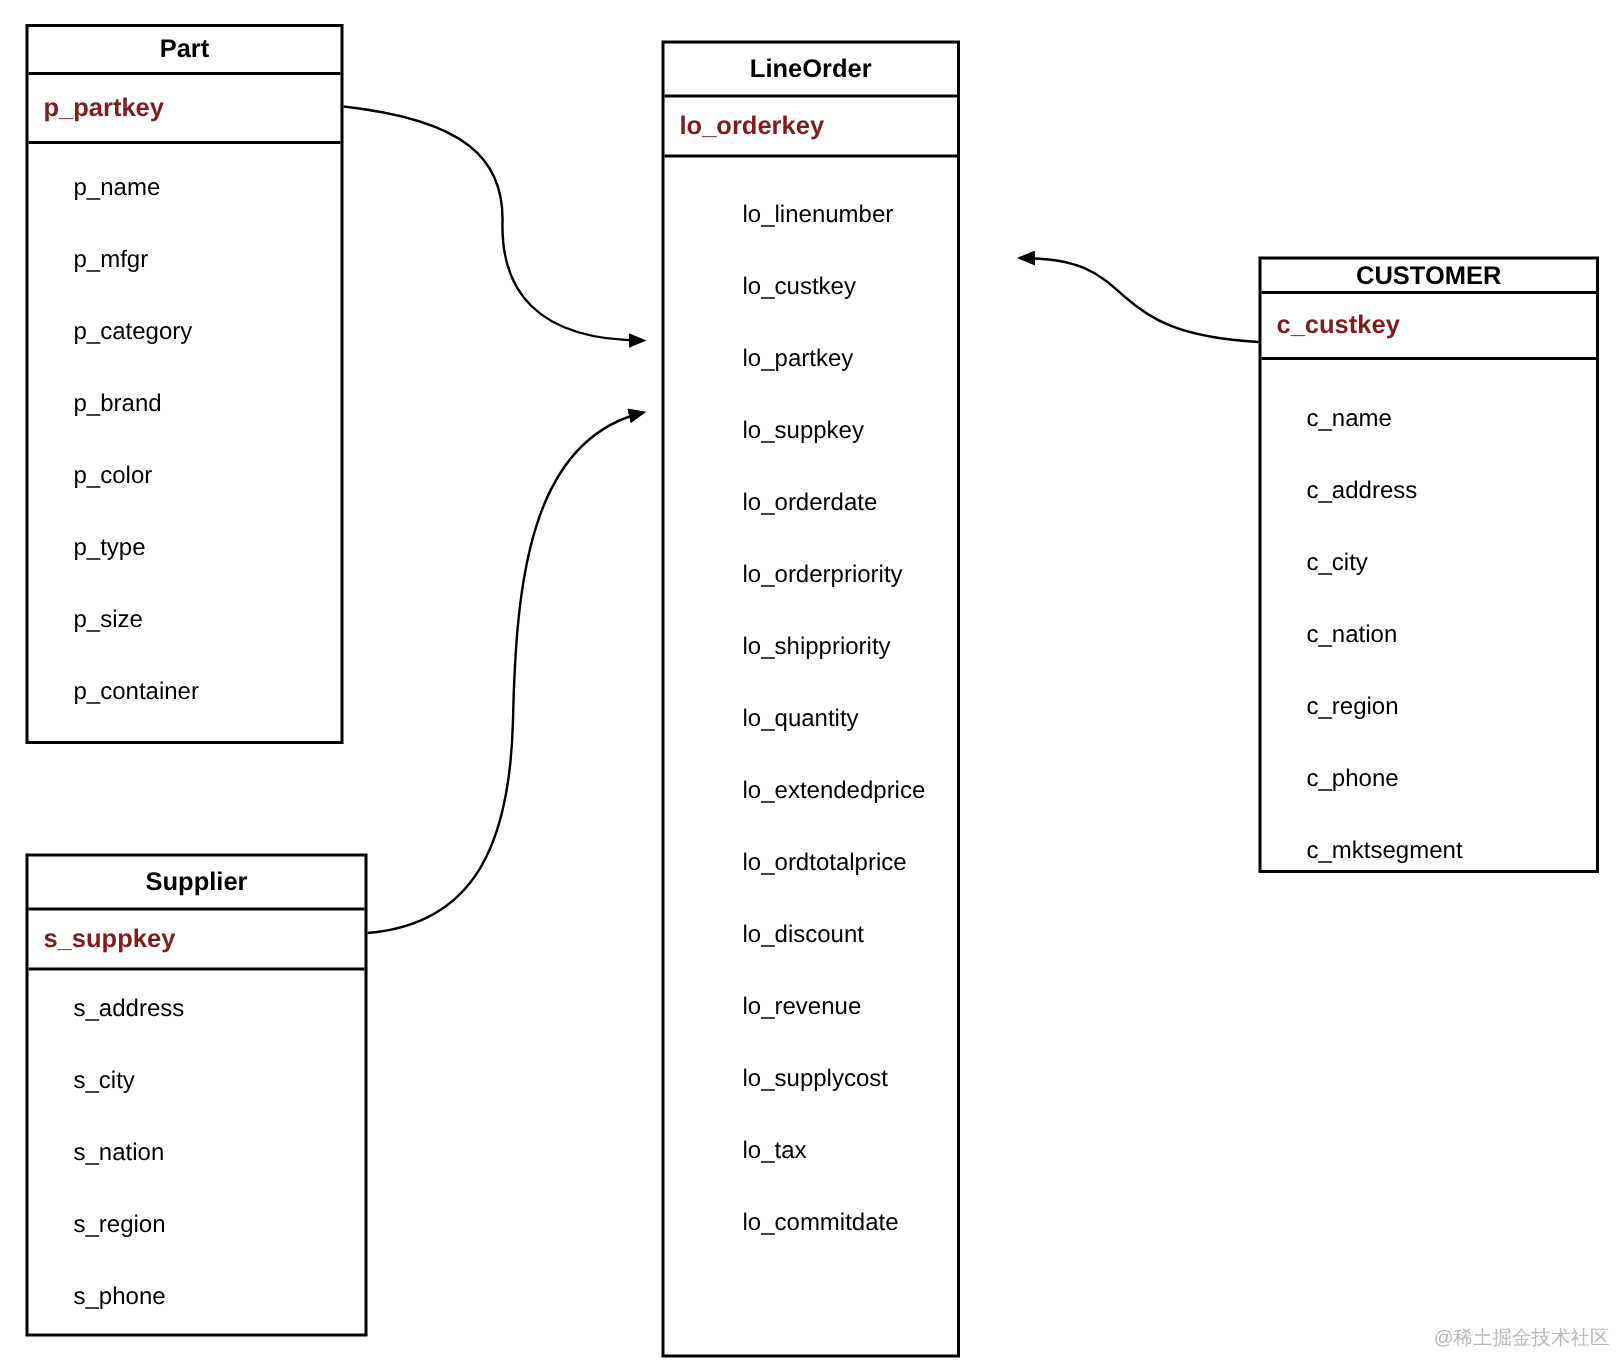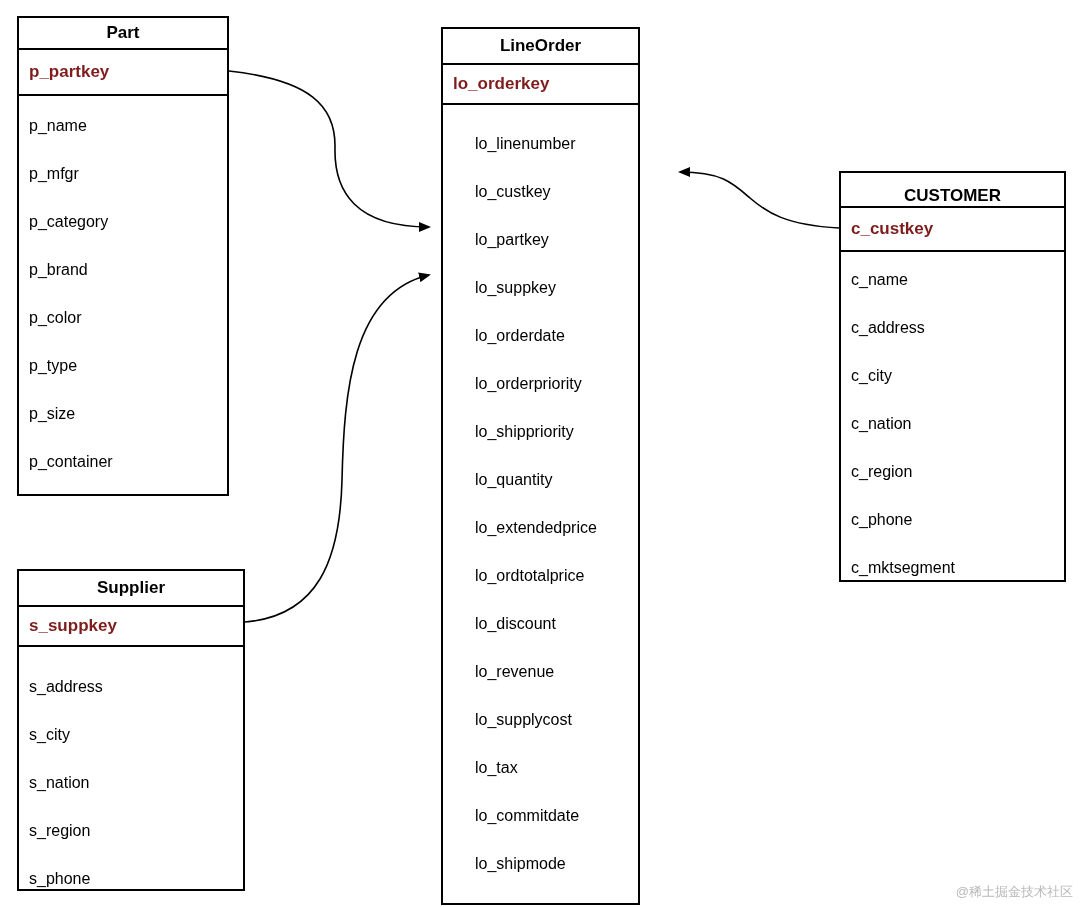--- a/index.html
+++ b/index.html
@@ -42,20 +42,21 @@
     font-size: 17px;
     color: #7f1d1d;
     padding-left: 10px;
     display: flex;
     align-items: center;
     flex: 0 0 auto;
   }
   .entity-fields {
     flex: 1 1 auto;
     overflow: hidden;
+    margin-left: 20px;
   }
   .field-row {
     height: 48px;
     font-size: 16px;
     color: #000000;
     padding-left: 10px;
     display: flex;
     align-items: center;
   }
   
@@ -65,26 +66,26 @@
   .t-part      .entity-fields { padding-top: 6px; }
 
   .t-lineorder { left: 441px; top: 27px;  width: 199px; height: 878px; }
   .t-lineorder .entity-title { height: 36px; }
   .t-lineorder .entity-pk    { height: 40px; }
   .t-lineorder .entity-fields { padding-top: 15px; padding-left: 22px; }
 
   .t-supplier  { left: 17px;  top: 569px; width: 228px; height: 322px; }
   .t-supplier  .entity-title { height: 36px; }
   .t-supplier  .entity-pk    { height: 40px; text-align: center; }
-  .t-supplier  .entity-fields { padding-top: 16px; }
+  .t-supplier  .entity-fields { padding-top: 2px; }
 
   .t-customer  { left: 839px; top: 171px; width: 227px; height: 411px; }
-  .t-customer  .entity-title { height: 23px; margin-top: 12px; }
+  .t-customer  .entity-title { height: 23px; }
   .t-customer  .entity-pk    { height: 44px; }
-  .t-customer  .entity-fields { padding-top: 4px; }
+  .t-customer  .entity-fields { padding-top: 16px; }
 
   .arrows-overlay {
     position: absolute;
     left: 0; top: 0;
     width: 1080px;
     height: 907px;
     pointer-events: none;
   }
   .rel-path {
     fill: none;
@@ -131,21 +132,20 @@
         <div class="field-row">lo_orderpriority</div>
         <div class="field-row">lo_shippriority</div>
         <div class="field-row">lo_quantity</div>
         <div class="field-row">lo_extendedprice</div>
         <div class="field-row">lo_ordtotalprice</div>
         <div class="field-row">lo_discount</div>
         <div class="field-row">lo_revenue</div>
         <div class="field-row">lo_supplycost</div>
         <div class="field-row">lo_tax</div>
         <div class="field-row">lo_commitdate</div>
-        <div class="field-row">lo_shipmode</div>
       </div>
   </div>
 
   <div class="entity t-supplier">
     <div class="entity-title">Supplier</div>
     <div class="entity-pk">s_suppkey</div>
     <div class="entity-fields">
         <div class="field-row">s_address</div>
         <div class="field-row">s_city</div>
         <div class="field-row">s_nation</div>

